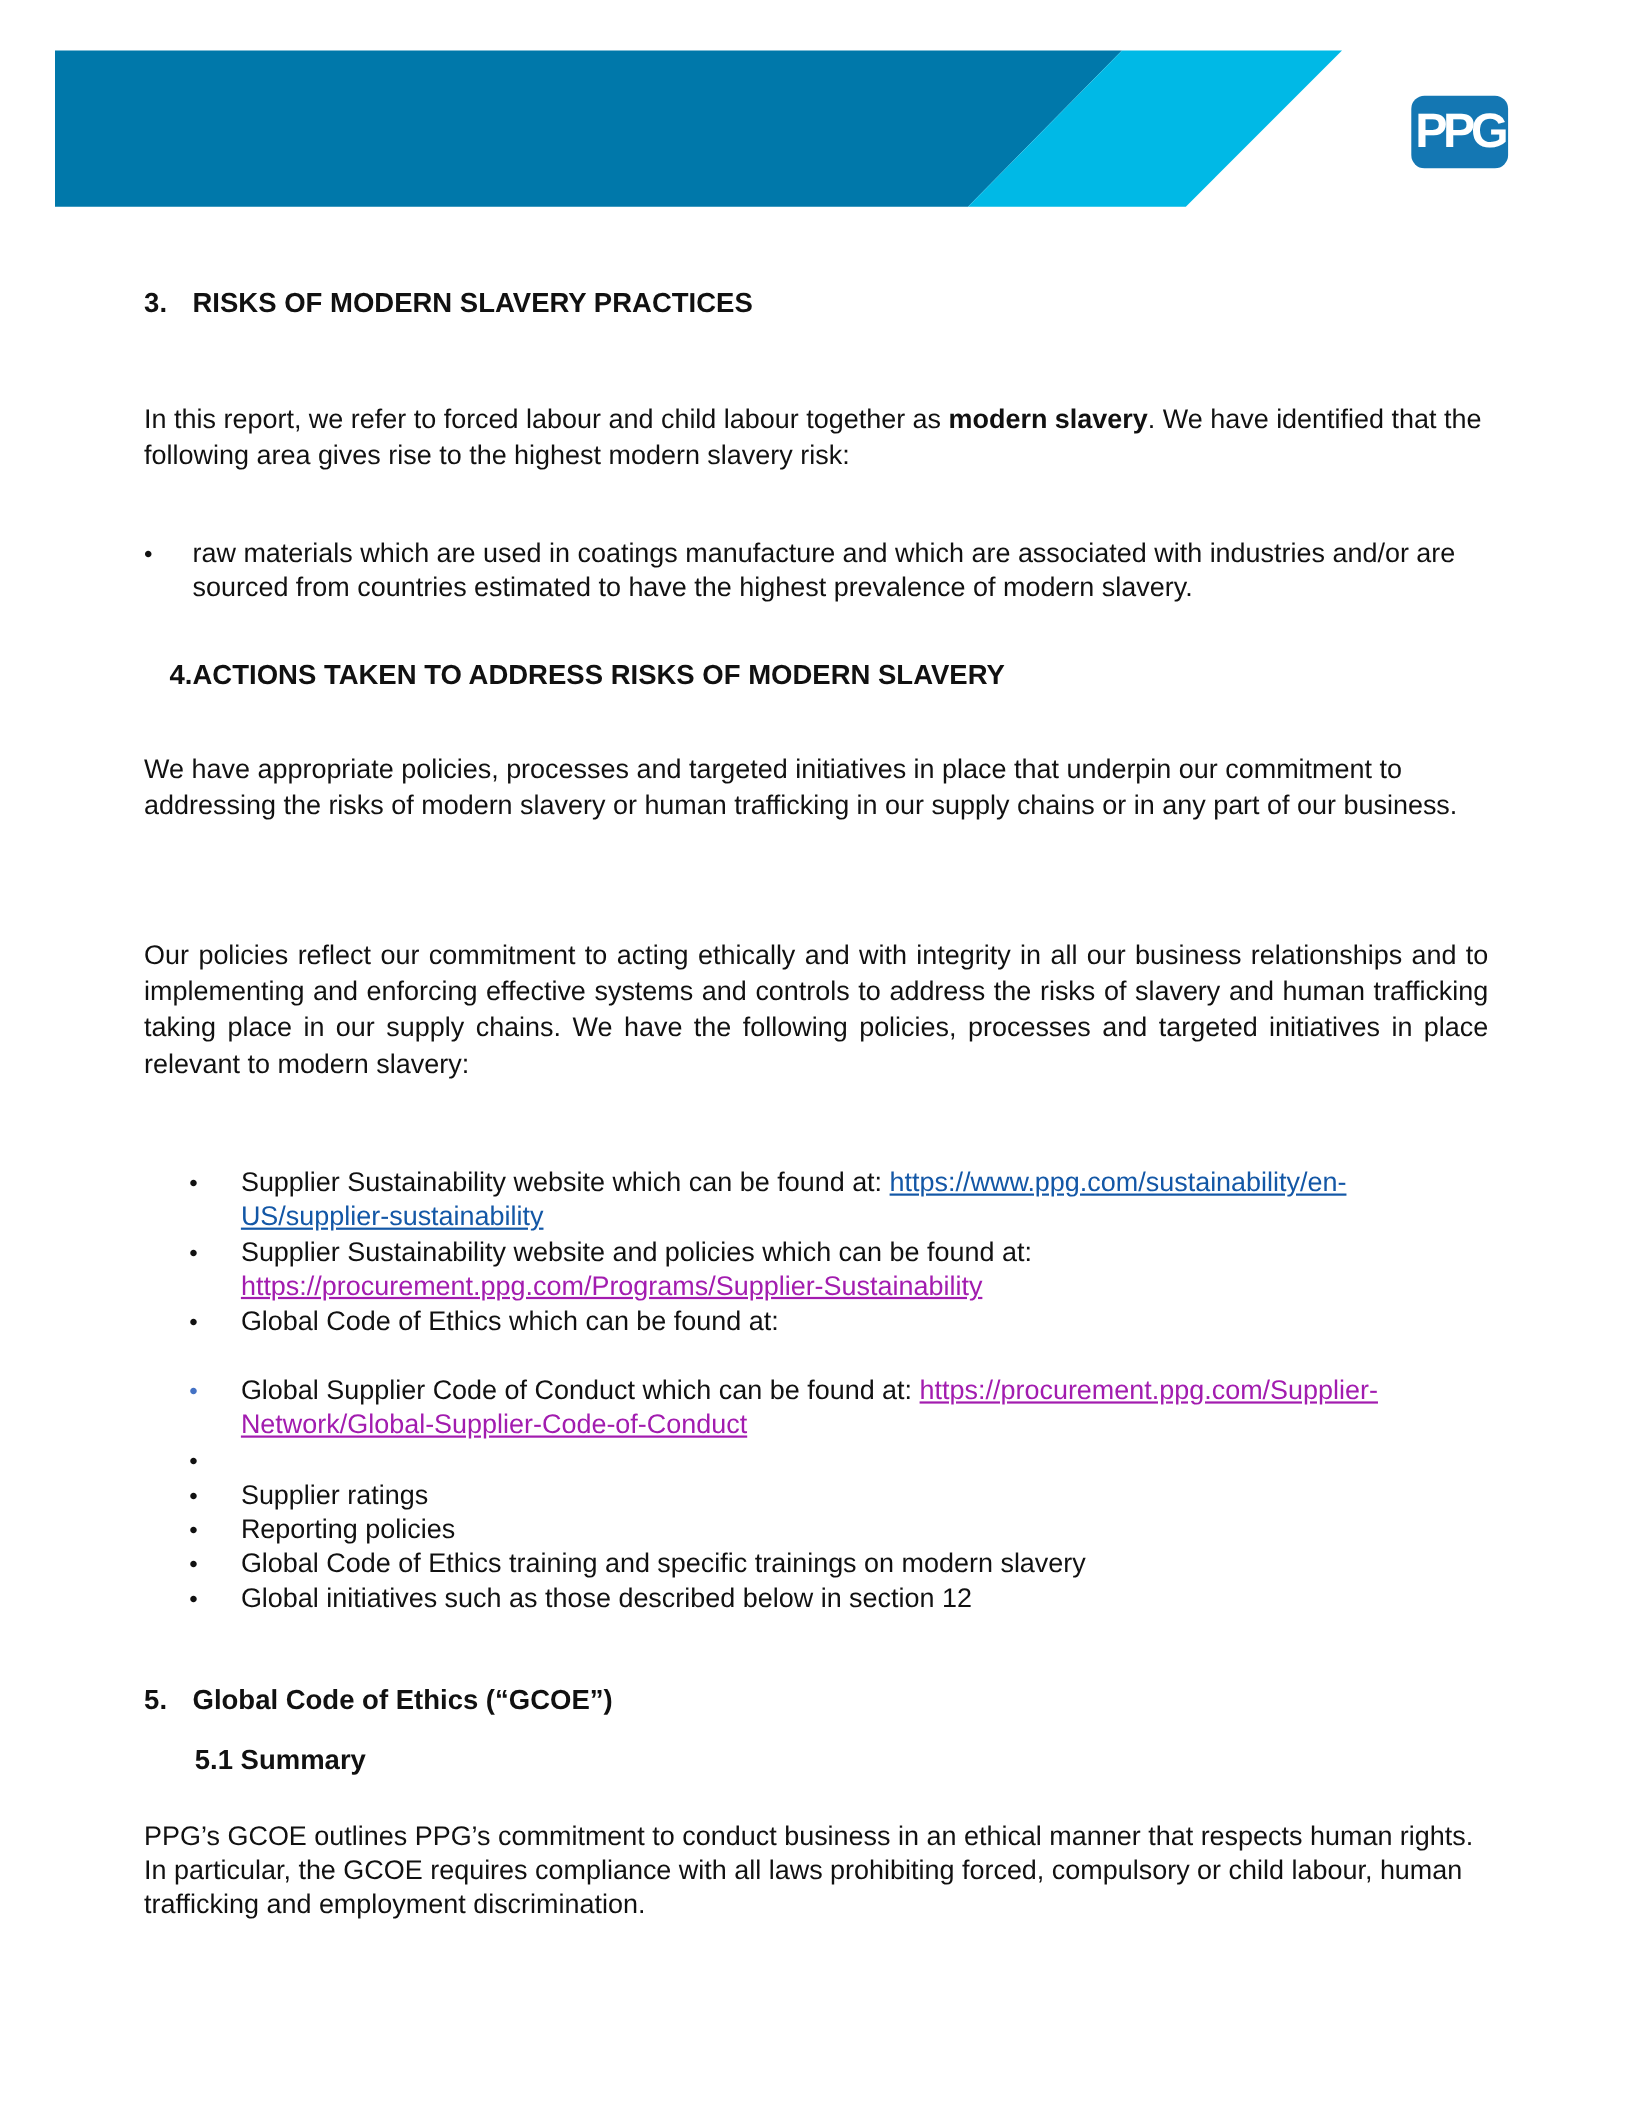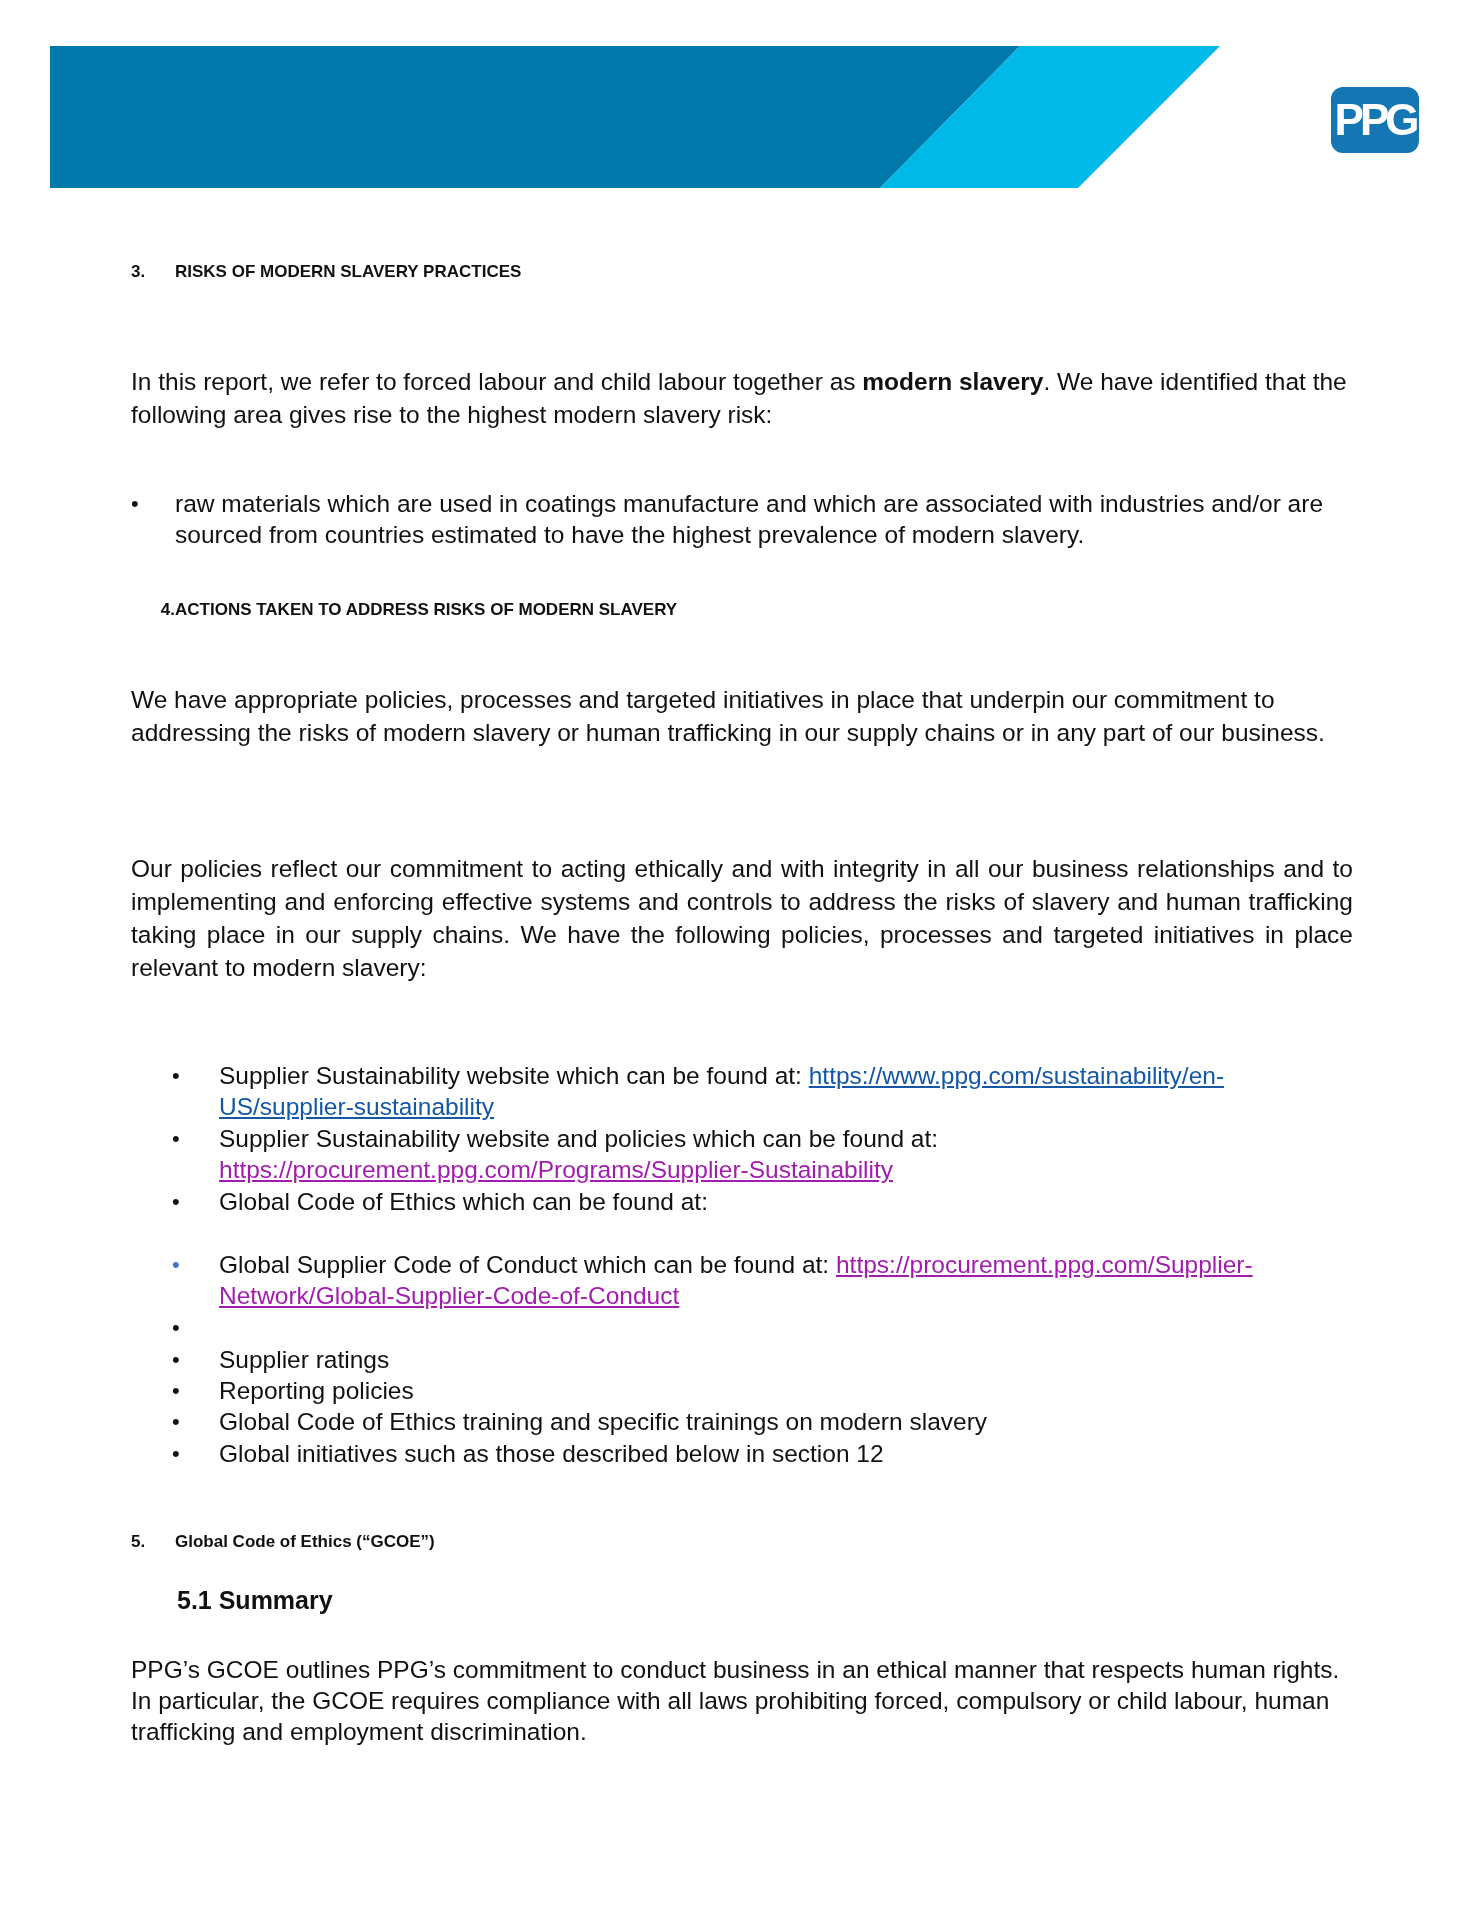--- a/index.html
+++ b/index.html
@@ -1,25 +1,25 @@
 <!DOCTYPE html>
 <html><head>
 <meta charset="utf-8">
 <style>
   html, body { margin:0; padding:0; background:#ffffff; }
   body { width:1484px; height:1920px; position:relative; overflow:hidden;
          font-family:"Liberation Sans", sans-serif; color:#111111; }
   .banner { position:absolute; left:0; top:0; width:1484px; height:200px; }
   .banner svg { position:absolute; left:0; top:0; }
-  .logo { position:absolute; left:1331px; top:87px; width:88px; height:66px;
+  .logo { position:absolute; left:1283px; top:87px; width:88px; height:66px;
           background:#1477b3; border-radius:12px; color:#ffffff;
           font-family:"Liberation Sans", sans-serif; font-weight:bold;
           font-size:44px; line-height:66px; text-align:center; letter-spacing:-4px; }
   .page { position:absolute; left:131px; top:0; width:1222px; }
-  .h1 { position:absolute; font-size:17px; font-weight:bold; left:0; white-space:nowrap; }
+  .h1 { position:absolute; font-size:25px; font-weight:bold; left:0; white-space:nowrap; }
   .h1 .num { display:inline-block; width:44px; }
   .p { position:absolute; left:0; width:1222px; font-size:24.5px; line-height:33px; }
   .justify { text-align:justify; }
   .bul { position:absolute; font-size:24.5px; line-height:31px; }
   .bul .dot { position:absolute; left:-47px; top:0; font-size:22px; }
   a.link { color:#a21caf; text-decoration:underline; }
   a.link.dark { color:#1357a6; }
   .dot.blue { color:#4472c4; }
   .h2 { position:absolute; left:0; font-size:25px; font-weight:bold; white-space:nowrap; }
 </style>

